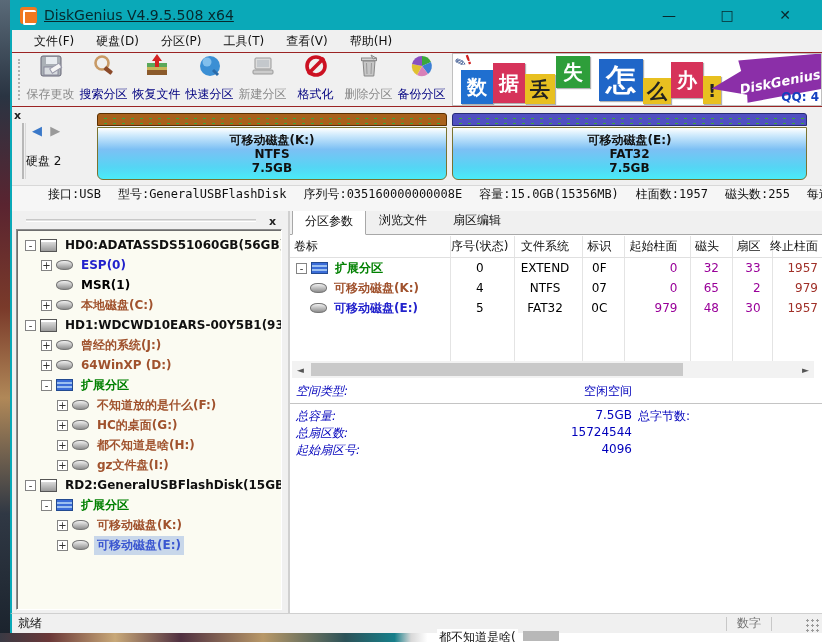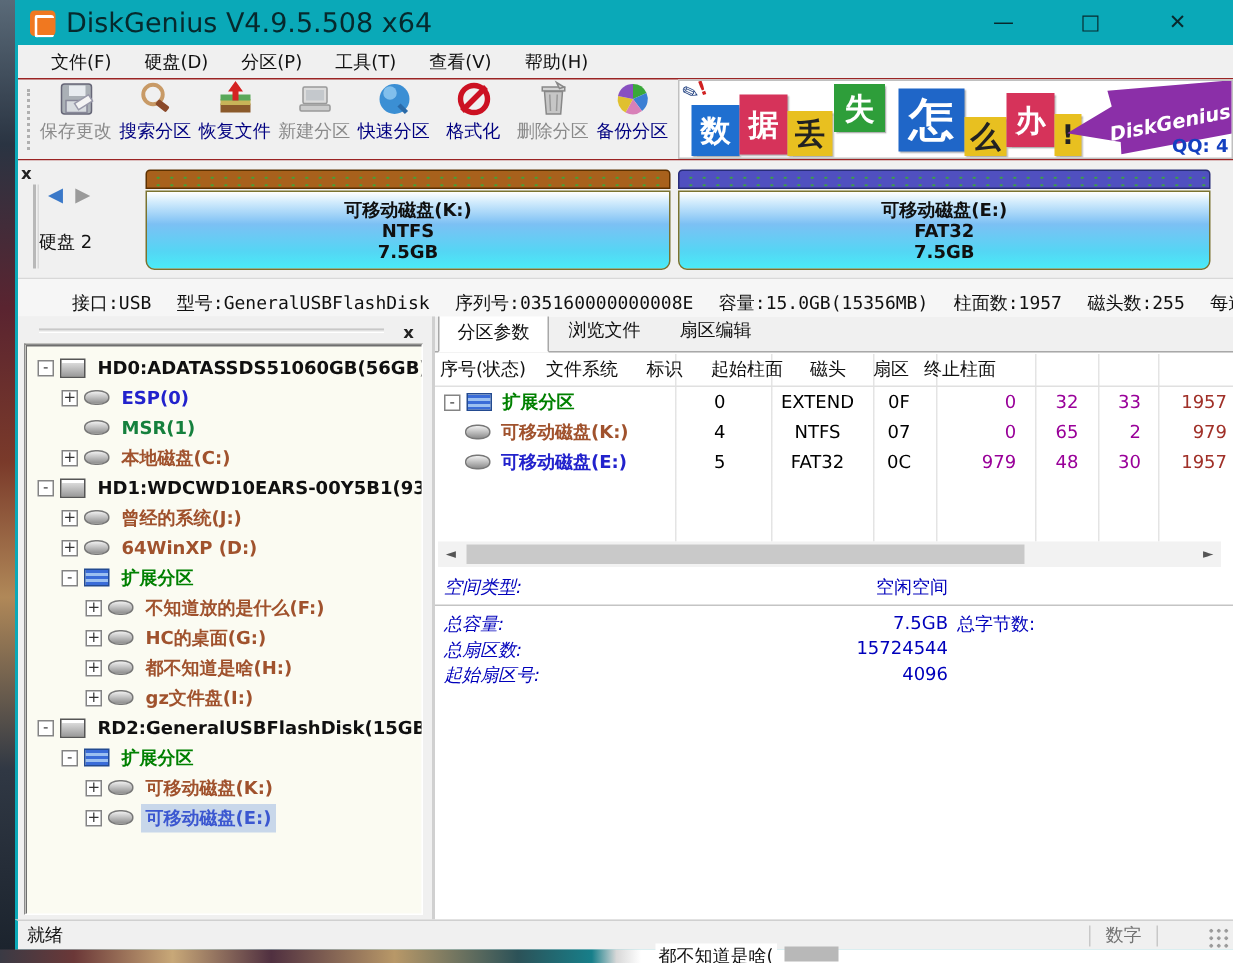--- a/index.html
+++ b/index.html
@@ -13,30 +13,30 @@
     background:linear-gradient(90deg,#3a3a44 0%,#6b3838 6%,#c8a878 14%,#503040 22%,#b89868 32%,#2c5258 42%,#177f8a 48%,#d8d8d8 50%,#ffffff 52%,#ffffff 100%); }
   .desk-bottom .bgtxt { position:absolute; left:437px; top:-4px; color:#111; font-size:12px; background:#fff; padding:0 2px; }
   .desk-bottom .bgbox { position:absolute; left:523px; top:-2px; width:36px; height:10px; background:#b8b8b8; }
 
   
   .win { position:absolute; left:10px; top:0; width:812px; height:633px; background:#f0f0f0; border-left:2px solid #0aa9b8; border-bottom:2px solid #0aa9b8; }
 
   .titlebar { position:relative; height:30px; background:#0aa9b8; display:flex; align-items:center; color:#08282c; }
   .logo { width:17px; height:17px; margin:0 7px 0 8px; background:#f07820; border-radius:3px; position:relative; }
   .logo::after { content:""; position:absolute; left:3px; top:3px; width:11px; height:11px; border:2px solid #fff; border-right:none; border-radius:2px; }
-  .title-text { font-size:18px; color:#06292d; }
+  .title-text { font-size:14px; color:#06292d;text-decoration:underline; }
   .win-btns { position:absolute; right:8px; top:0; height:30px; display:flex; }
   .win-btn { width:58px; height:30px; display:flex; align-items:center; justify-content:center; color:#08282c; font-size:14px; cursor:default; }
 
   .menubar { height:22px; background:#f0f0f0; display:flex; align-items:center; padding-left:12px; gap:2px; }
   .menu-item { padding:2px 10px; color:#111; }
 
   .toolbar { position:relative; height:55px; background:#f0f0f0; border-top:1px solid #9b2424; border-bottom:1px solid #9b2424; display:flex; align-items:stretch; }
   .thandle { width:4px; margin:6px 2px 6px 6px; border-left:2px dotted #b0b0b0; }
-  .tbtn { width:53px; display:flex; flex-direction:column; align-items:center; justify-content:flex-start; padding-bottom:3px; }
+  .tbtn { width:53px; display:flex; flex-direction:column; align-items:center; justify-content:space-between; padding-bottom:3px; }
   .tbtn svg { width:26px; height:26px; }
   .tbtn .tlbl { font-size:12px; color:#000080; white-space:nowrap; }
   .tbtn.disabled .tlbl { color:#8a8a8a; }
 
   
   .banner { position:relative; flex:1; margin-left:4px; background:#fff; border:1px solid #c0c0c0; overflow:hidden; }
   .pen { position:absolute; left:2px; top:0px; font-size:13px; color:#204080; transform:rotate(-20deg); }
   .pen i { color:#d02020; font-style:normal; font-weight:bold; }
   .sq { position:absolute; width:30px; height:30px; display:flex; align-items:center; justify-content:center; font-weight:bold; font-size:20px; color:#fff; box-shadow:1px 1px 1px rgba(0,0,0,.3); }
   .sq.s0 { left:8px;  top:16px; background:#1f6fd0; width:32px; height:34px; }
@@ -64,39 +64,39 @@
   .pbox.b2 { left:440px; width:355px; }
   .pstrip { height:13px; border-radius:3px 3px 0 0; border:1px solid #5c3000;
     background-image:radial-gradient(#39a839 1px, transparent 1.2px); background-size:9px 5px; background-position:3px 2px; }
   .b1 .pstrip { background-color:#a8611c; }
   .b2 .pstrip { background-color:#5050c0; border-color:#282c78; }
   .pbody { margin-top:1px; height:53px; border:1px solid #7a7330; border-radius:0 0 6px 6px;
     background:linear-gradient(180deg,#ffffff 0%,#cfeafc 14%,#7cc0f4 42%,#54d6f4 78%,#4aecf8 100%);
     display:flex; flex-direction:column; align-items:center; justify-content:center; }
   .pbody div { font-weight:bold; color:#101010; line-height:14px; }
 
-  .infoline { height:26px; background:#f6f6f6; border-top:1px solid #d8d8d8; display:flex; align-items:flex-end; padding-left:36px; gap:17px; white-space:nowrap; overflow:hidden; color:#101010; font-family:"DejaVu Sans Mono","Liberation Mono",monospace; font-size:12px; }
+  .infoline { height:26px; background:#f6f6f6; border-top:1px solid #d8d8d8; display:flex; align-items:flex-start; padding-left:36px; gap:17px; white-space:nowrap; overflow:hidden; color:#101010; font-family:"DejaVu Sans Mono","Liberation Mono",monospace; font-size:12px; }
 
   
   .main { position:relative; height:402px; background:#f0f0f0; display:flex; }
   .leftpane { position:relative; width:276px; }
   .lp-head { position:absolute; left:4px; top:4px; right:6px; height:12px; }
   .lp-head .groove { position:absolute; left:10px; right:26px; top:4px; height:3px; border-top:1px solid #c8c8c8; border-bottom:1px solid #fff; background:#e0e0e0; }
   .lp-head .x { position:absolute; right:6px; top:0; font-size:11px; font-weight:bold; color:#222; }
   .treebox { position:absolute; left:4px; top:18px; right:6px; bottom:3px; background:#fbfbf2; border:1px solid #8c8c8c; border-right-color:#fff; border-bottom-color:#fff; box-shadow:inset 1px 1px 0 #6e6e6e; overflow:hidden; padding-top:5px; }
   .ti { display:flex; align-items:center; height:20px; white-space:nowrap; }
   .ti.l0 { padding-left:8px; } .ti.l1 { padding-left:24px; } .ti.l2 { padding-left:40px; }
   .exp { flex:0 0 11px; height:11px; border:1px solid #848484; background:#fff; font-size:10px; line-height:9px; text-align:center; color:#333; margin-right:4px; }
   .exp:empty { border-color:transparent; background:transparent; }
   .ico { margin-right:5px; flex:0 0 auto; }
   .ico.disk { width:17px; height:13px; background:linear-gradient(180deg,#e8e8e8,#9a9a9a); border:1px solid #555; box-shadow:inset 0 2px 0 #fff; }
   .ico.drive { width:17px; height:10px; border-radius:45%; background:linear-gradient(180deg,#f0f0f0,#8e8e8e); border:1px solid #777; }
   .ico.ext { width:17px; height:12px; background:repeating-linear-gradient(180deg,#3a6cd8 0 2px,#9cc0f0 2px 4px); border:1px solid #234a90; }
   .lbl { font-weight:bold; padding:1px 3px; }
-  .c-k { color:#101010; } .c-blue { color:#2222cc; } .c-gray { color:#15803d; }
+  .c-k { color:#101010; } .c-blue { color:#2222cc; } .c-gray { color:#000000; }
   .c-brown { color:#a0522d; } .c-green { color:#008000; }
   .lbl.sel { background:#c8d7ea; color:#3b57d0; }
 
   .splitter { width:2px; background:#d0d0d0; }
 
   .rightpane { position:relative; flex:1; background:#fff; overflow:hidden; }
   .tabs { position:absolute; left:0; top:0; right:0; height:24px; background:#f0f0f0; border-bottom:1px solid #a8a8a8; display:flex; align-items:flex-end; padding-left:2px; }
   .tab { padding:3px 12px 4px; color:#111; border:1px solid transparent; }
   .tab.active { background:#fff; border-color:#a8a8a8; border-bottom-color:#fff; margin-bottom:-1px; }
 
@@ -192,35 +192,35 @@
       </div>
       <div class="tbtn">
         <svg viewBox="0 0 26 26">
             <rect x="3" y="16" width="20" height="6" fill="#8b5a2b"></rect>
             <rect x="3" y="13" width="20" height="4" fill="#c8b458"></rect>
             <rect x="3" y="10" width="20" height="4" fill="#5aa85a"></rect>
             <path d="M13 1 L18 8 L15 8 L15 14 L11 14 L11 8 L8 8 Z" fill="#d42222"></path>
           </svg>
         <span class="tlbl">恢复文件</span>
       </div>
+      <div class="tbtn">
+        <svg viewBox="0 0 26 26">
+            <circle cx="13" cy="13" r="10" fill="#3b8fd4"></circle>
+            <circle cx="10" cy="9" r="4.5" fill="#8ec8f0" opacity="0.85"></circle>
+            <path d="M16 17 L21 22" stroke="#2a6aa8" stroke-width="3"></path>
+          </svg>
+        <span class="tlbl">快速分区</span>
+      </div>
       <div class="tbtn disabled">
         <svg viewBox="0 0 26 26">
             <rect x="5" y="5" width="16" height="11" rx="1" fill="#dcdcdc" stroke="#999"></rect>
             <rect x="7" y="7" width="12" height="7" fill="#c4c8cc"></rect>
             <rect x="3" y="17" width="20" height="4" rx="1" fill="#cccccc" stroke="#999"></rect>
           </svg>
         <span class="tlbl">新建分区</span>
-      </div>
-      <div class="tbtn">
-        <svg viewBox="0 0 26 26">
-            <circle cx="13" cy="13" r="10" fill="#3b8fd4"></circle>
-            <circle cx="10" cy="9" r="4.5" fill="#8ec8f0" opacity="0.85"></circle>
-            <path d="M16 17 L21 22" stroke="#2a6aa8" stroke-width="3"></path>
-          </svg>
-        <span class="tlbl">快速分区</span>
       </div>
       <div class="tbtn">
         <svg viewBox="0 0 26 26">
             <circle cx="13" cy="13" r="9" fill="none" stroke="#cc1122" stroke-width="3.6"></circle>
             <line x1="5" y1="21" x2="21" y2="5" stroke="#cc1122" stroke-width="3.6"></line>
           </svg>
         <span class="tlbl">格式化</span>
       </div>
       <div class="tbtn disabled">
         <svg viewBox="0 0 26 26">
@@ -392,20 +392,21 @@
 
       <div class="rightpane">
         <div class="tabs">
           <div class="tab active">分区参数</div>
           <div class="tab">浏览文件</div>
           <div class="tab">扇区编辑</div>
         </div>
 
         <div class="table-area">
           <div class="trow head">
+            <span class="tc c0">卷标</span>
             <span class="tc c1">序号(状态)</span>
             <span class="tc c2">文件系统</span>
             <span class="tc c3">标识</span>
             <span class="tc c4">起始柱面</span>
             <span class="tc c5">磁头</span>
             <span class="tc c6">扇区</span>
             <span class="tc c7">终止柱面</span>
           </div>
           <div class="trow">
             <span class="tc c0">

